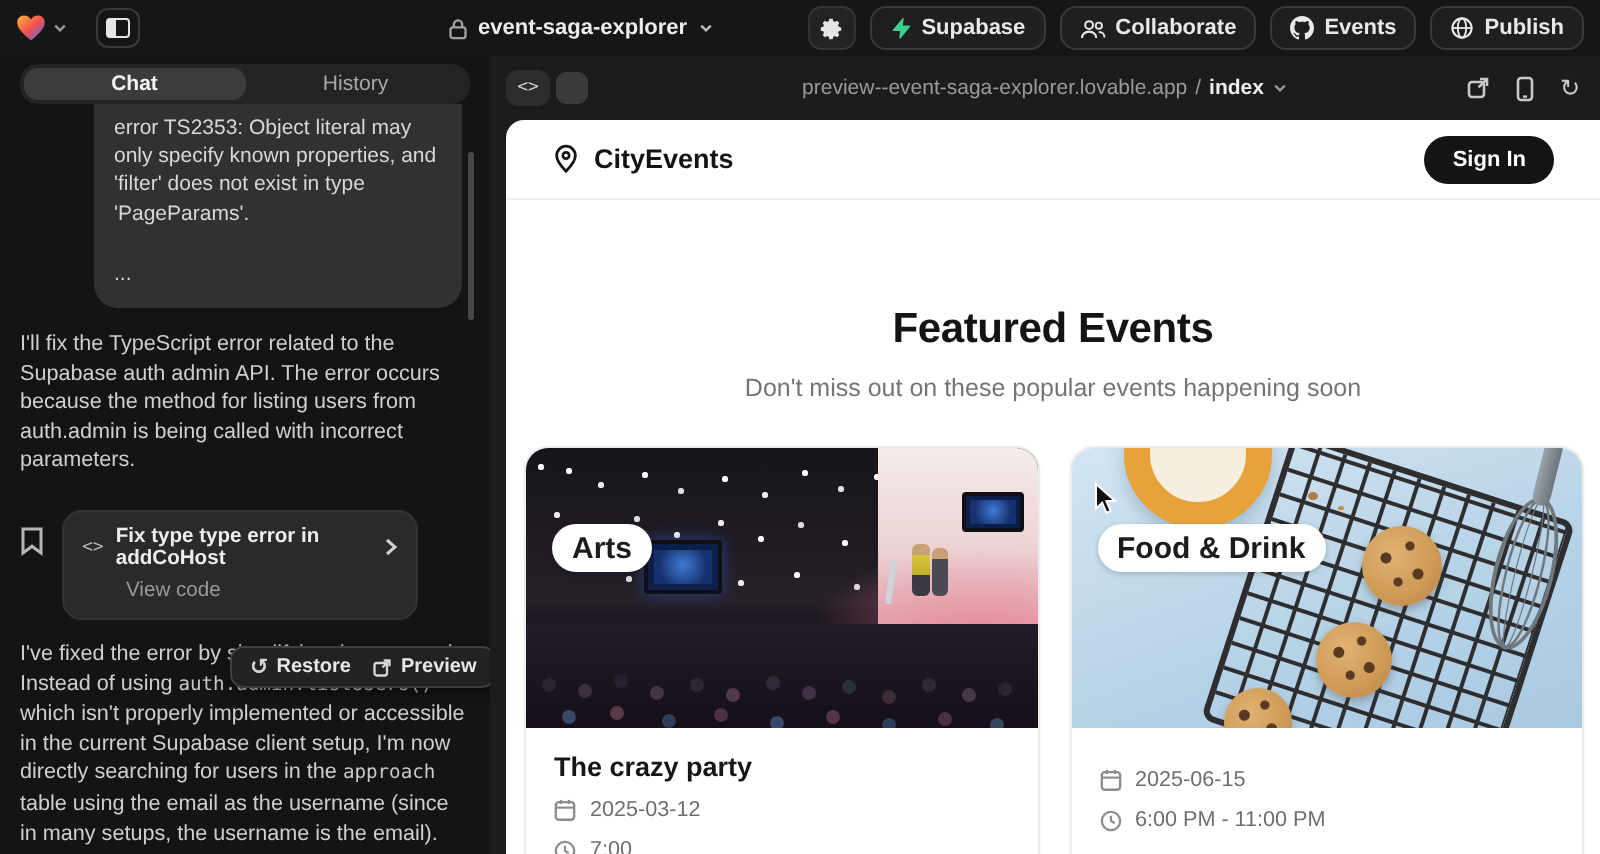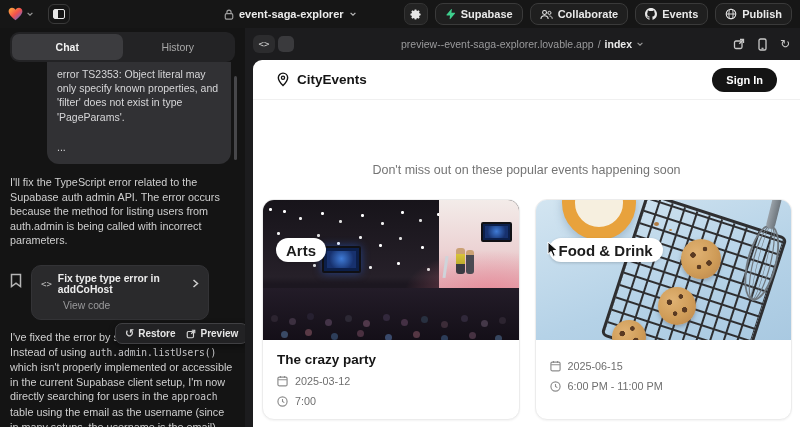--- a/index.html
+++ b/index.html
@@ -18,21 +18,21 @@
   .tb-project .lock { opacity:.75; }
   .tb-right { margin-left:auto; display:flex; align-items:center; gap:7px; }
   .tb-iconbtn { width:24px; height:22px; border-radius:7px; background:#232323; border:1px solid #343434; display:flex; align-items:center; justify-content:center; color:#e3e3e3; }
   .tb-btn { height:22px; display:flex; align-items:center; gap:5px; padding:0 9px; background:#1f1f1f; border:1px solid #3a3a3a; border-radius:8px; color:#e9e9e9; font-size:11px; font-weight:600; }
 
   
   .main { flex:1; display:flex; min-height:0; }
 
   
   .chat { position:relative; width:245px; flex:0 0 245px; background:#141414; padding:4px 10px 0 10px; overflow:hidden; }
-  .tabs { display:flex; background:#232325; border-radius:9px; padding:2px; height:30px; }
+  .tabs { display:flex; background:#232325; border-radius:9px; padding:2px; height:20px; }
   .tab { flex:1; display:flex; align-items:center; justify-content:center; font-size:10.5px; color:#a8a8a8; border-radius:7px; }
   .tab.active { background:#3c3c3f; color:#f2f2f2; font-weight:600; }
   .bubble-user { margin:0 1px 0 37px; width:184px; background:#313134; border-radius:0 0 12px 12px; padding:5px 10px 10px 10px; color:#d7d7d9; font-size:10.5px; line-height:14.2px; }
   .bubble-ellipsis { margin-top:16px; color:#d7d7d9; }
   .scrollbar { position:absolute; right:8px; top:48px; width:3px; height:84px; border-radius:2px; background:#47474a; }
   .lov-head { display:flex; align-items:center; gap:6px; margin-top:15px; }
   .lov-name { color:#ededed; font-size:11px; font-weight:600; }
   .lov-more { margin-left:auto; color:#8e8e8e; font-size:11px; letter-spacing:1px; margin-right:2px; }
   .msg { margin-top:11px; color:#cfcfcf; font-size:10.8px; line-height:14.6px; }
   .msg code { font-family:"DejaVu Sans Mono", monospace; font-size:9.6px; color:#c9c9cc; }
@@ -320,20 +320,21 @@
                   <path d="M8 1.3 a5.6 5.6 0 0 1 5.6 5.6 c0 3.6-3.4 7.2-5.6 9.4 C5.8 14.1 2.4 10.5 2.4 6.9 A5.6 5.6 0 0 1 8 1.3z" fill="none" stroke="#141414" stroke-width="1.7"></path>
                   <circle cx="8" cy="6.9" r="1.9" fill="none" stroke="#141414" stroke-width="1.6"></circle>
                 </svg>
             </span>
             <span>CityEvents</span>
           </div>
           <div class="signin">Sign In</div>
         </div>
 
         <div class="hero">
+          <h1>Featured Events</h1>
           <p>Don't miss out on these popular events happening soon</p>
         </div>
 
         <div class="cards">
 
           <div class="card">
             <div class="card-img sc-venue">
               <div class="v-dots"></div>
                 <div class="v-wall"></div>
                 <div class="v-glow"></div>

